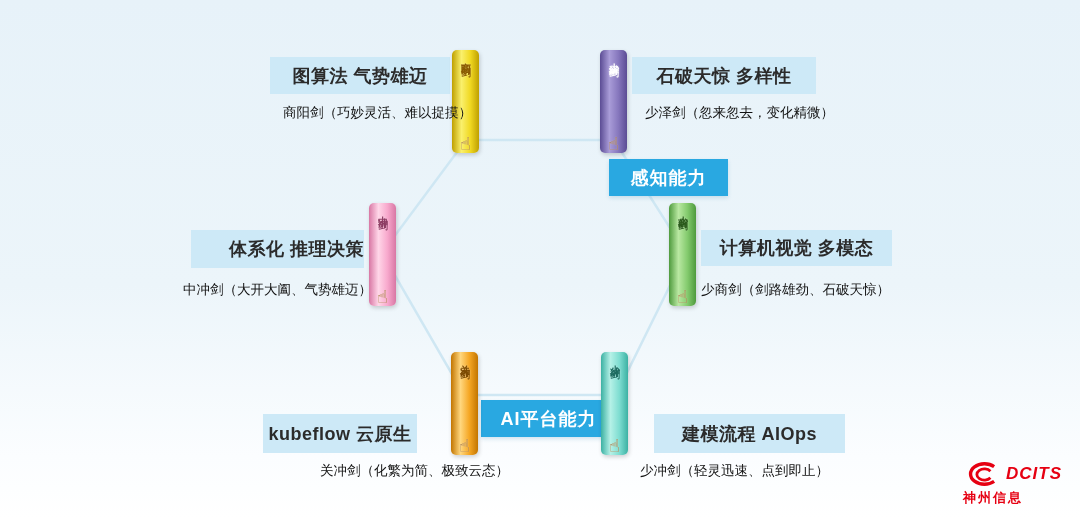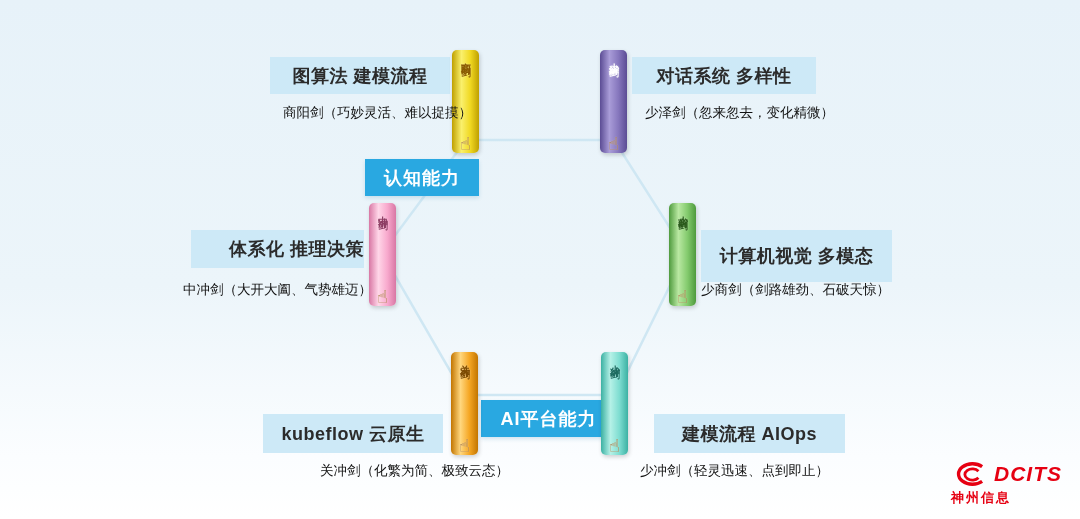--- a/index.html
+++ b/index.html
@@ -72,79 +72,79 @@
   .logo {
     position:absolute;
     right:18px; bottom:12px;
     display:flex; flex-direction:column; align-items:flex-start;
   }
   .logo-top { display:flex; align-items:center; gap:5px; }
   .logo-brand {
     color:var(--brand-red,#e60012);
     font-weight:bold;
     font-style:italic;
-    font-size:21px;
+    font-size:17px;
     letter-spacing:1px;
   }
   .logo-company {
     color:var(--brand-red,#e60012);
     font-weight:bold;
     font-size:13px;
     letter-spacing:2px;
     margin-top:1px;
   }
   .swirl { display:block; }
 </style>
 </head>
 <body>
 
 <div class="canvas">
 
   <svg class="hex" viewBox="0 0 1080 519">
     <polygon points="466,140 614,140 686,253 616,395 464,395 382,253"></polygon>
   </svg>
 
-  <div class="title-box" style="left:270px; top:57px; width:180px; height:37px;">图算法 建模流程</div>
+  <div class="title-box" style="left:270px; top:57px; width:180px; height:37px;">图算法 气势雄迈</div>
   <div class="sword" style="left: 452px; top: 50px; background: linear-gradient(90deg, rgb(191, 160, 0) 0%, rgb(250, 240, 108) 35%, rgb(240, 216, 33) 68%, rgb(191, 160, 0) 100%);">
     <span class="sword-name" style="color: rgb(138, 90, 0);">商阳剑</span>
     <span class="hand">☝</span>
   </div>
   <div class="desc" style="left:283px; top:104px;">商阳剑（巧妙灵活、难以捉摸）</div>
 
   <div class="sword" style="left: 600px; top: 50px; background: linear-gradient(90deg, rgb(91, 76, 148) 0%, rgb(169, 156, 216) 35%, rgb(134, 119, 189) 68%, rgb(91, 76, 148) 100%);">
     <span class="sword-name" style="color: rgb(255, 255, 255);">少泽剑</span>
     <span class="hand">☝</span>
   </div>
-  <div class="title-box" style="left:632px; top:57px; width:184px; height:37px;">对话系统 多样性</div>
+  <div class="title-box" style="left:632px; top:57px; width:184px; height:37px;">石破天惊 多样性</div>
   <div class="desc" style="left:645px; top:104px;">少泽剑（忽来忽去，变化精微）</div>
 
-  <div class="cap-box" style="left:365px; top:159px; width:114px; height:37px;">认知能力</div>
 
+  <div class="cap-box" style="left:609px; top:159px; width:119px; height:37px;">感知能力</div>
 
   <div class="title-box" style="left:191px; top:230px; width:173px; height:38px;padding-left:38px;">体系化 推理决策</div>
   <div class="sword" style="left: 369px; top: 203px; background: linear-gradient(90deg, rgb(216, 119, 164) 0%, rgb(255, 214, 232) 35%, rgb(248, 169, 205) 68%, rgb(216, 119, 164) 100%);">
     <span class="sword-name" style="color: rgb(141, 60, 99);">中冲剑</span>
     <span class="hand">☝</span>
   </div>
   <div class="desc" style="left:183px; top:281px;">中冲剑（大开大阖、气势雄迈）</div>
 
   <div class="sword" style="left: 669px; top: 203px; background: linear-gradient(90deg, rgb(78, 154, 61) 0%, rgb(185, 232, 162) 35%, rgb(132, 203, 110) 68%, rgb(78, 154, 61) 100%);">
     <span class="sword-name" style="color: rgb(42, 90, 28);">少商剑</span>
     <span class="hand">☝</span>
   </div>
-  <div class="title-box" style="left:701px; top:230px; width:191px; height:52px;">计算机视觉 多模态</div>
+  <div class="title-box" style="left:701px; top:230px; width:191px; height:36px;">计算机视觉 多模态</div>
   <div class="desc" style="left:701px; top:281px;">少商剑（剑路雄劲、石破天惊）</div>
 
   <div class="cap-box" style="left:481px; top:400px; width:135px; height:37px;">AI平台能力</div>
 
   <div class="sword" style="left: 451px; top: 352px; background: linear-gradient(90deg, rgb(194, 117, 0) 0%, rgb(255, 215, 126) 35%, rgb(245, 166, 35) 68%, rgb(194, 117, 0) 100%);">
     <span class="sword-name" style="color: rgb(124, 74, 0);">关冲剑</span>
     <span class="hand">☝</span>
   </div>
-  <div class="title-box" style="left:263px; top:414px; width:180px; height:39px;">kubeflow 云原生</div>
+  <div class="title-box" style="left:263px; top:414px; width:154px; height:39px;">kubeflow 云原生</div>
   <div class="desc" style="left:272px; top:462px;margin-left:48px;">关冲剑（化繁为简、极致云态）</div>
 
   <div class="sword" style="left: 601px; top: 352px; background: linear-gradient(90deg, rgb(60, 177, 163) 0%, rgb(181, 241, 231) 35%, rgb(126, 221, 209) 68%, rgb(60, 177, 163) 100%);">
     <span class="sword-name" style="color: rgb(29, 107, 96);">少冲剑</span>
     <span class="hand">☝</span>
   </div>
   <div class="title-box" style="left:631px; top:414px; width:191px; height:39px;margin-left:23px;">建模流程 AIOps</div>
   <div class="desc" style="left:640px; top:462px;">少冲剑（轻灵迅速、点到即止）</div>
 
   <div class="logo">

